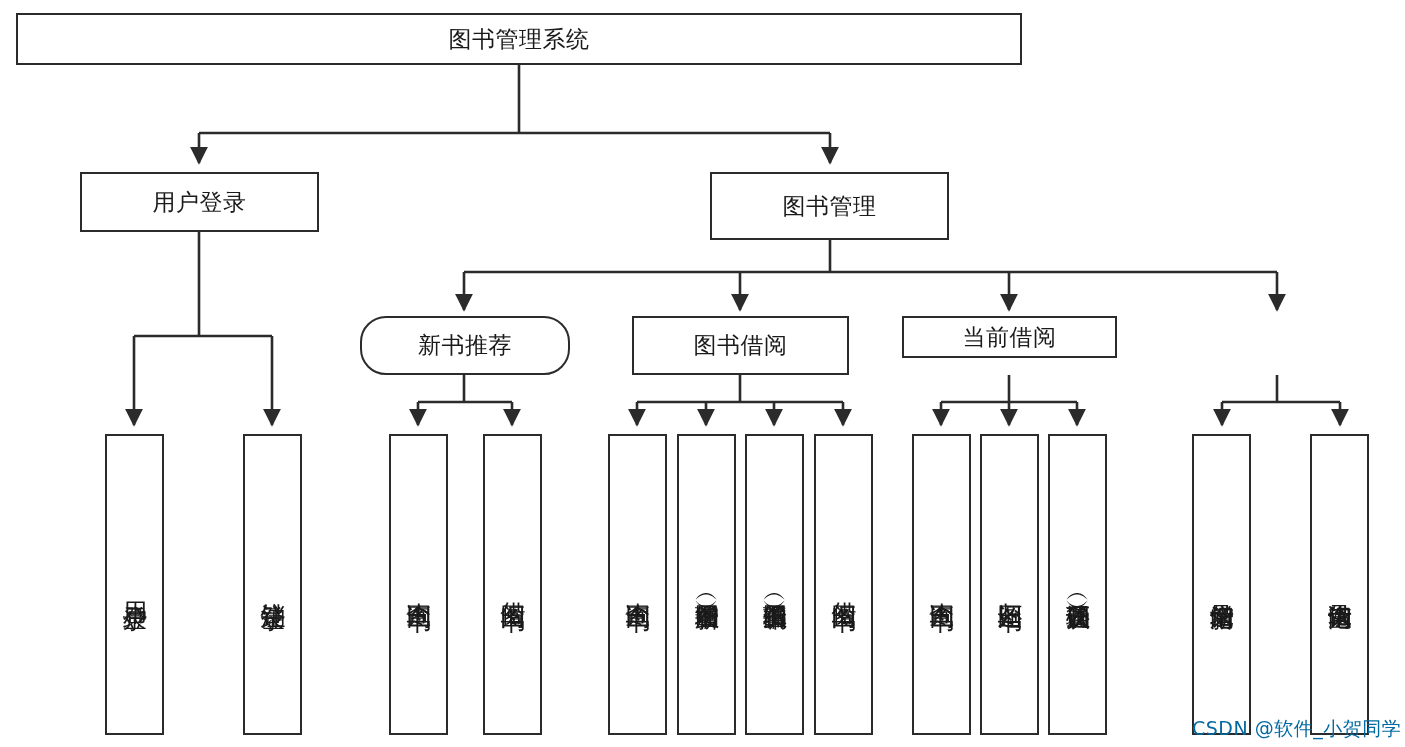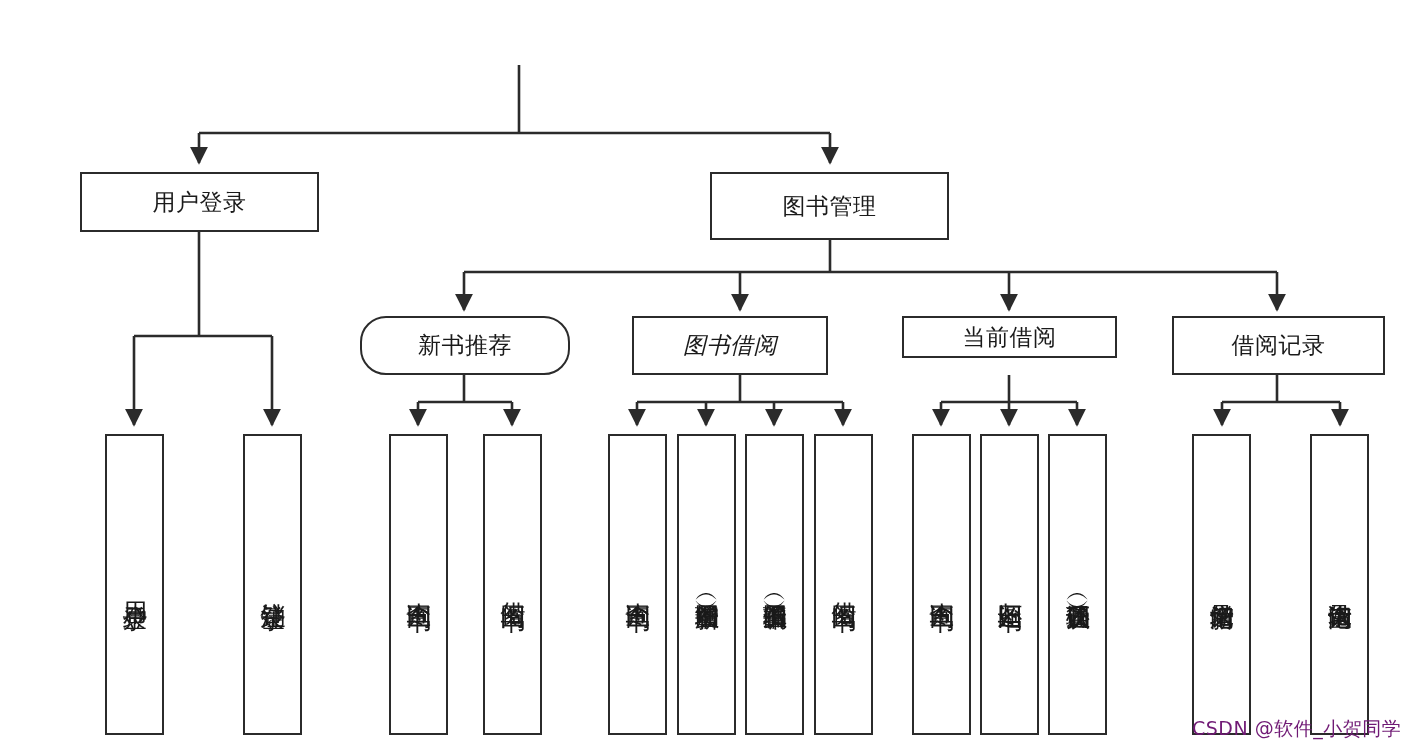--- a/index.html
+++ b/index.html
@@ -46,21 +46,21 @@
     padding-top: 2px;
   }
   .node-v-long {
     font-size: 24px;
     line-height: 1.05;
     letter-spacing: 0px;
   }
   .watermark {
     position: absolute;
     font-size: 19px;
-    color: #701a75;
+    color: #0369a1;
     white-space: nowrap;
     letter-spacing: 0.5px;
     pointer-events: none;
   }
   svg.lines {
     position: absolute;
     left: 0;
     top: 0;
     width: 1405px;
     height: 747px;
@@ -119,32 +119,32 @@
     <path class="ln" d="M 941 402 L 941 425" marker-end="url(#arr)"></path>
     <path class="ln" d="M 1009 402 L 1009 425" marker-end="url(#arr)"></path>
     <path class="ln" d="M 1077 402 L 1077 425" marker-end="url(#arr)"></path>
 
     <path class="ln" d="M 1277 375 L 1277 402"></path>
     <path class="ln" d="M 1222 402 L 1340 402"></path>
     <path class="ln" d="M 1222 402 L 1222 425" marker-end="url(#arr)"></path>
     <path class="ln" d="M 1340 402 L 1340 425" marker-end="url(#arr)"></path>
   </svg>
 
+  <div class="node-box node-h" style="left:16px; top:13px; width:1006px; height:52px;">图书管理系统</div>
 
   <div class="node-box node-h" style="left:80px; top:172px; width:239px; height:60px;">用户登录</div>
 
   <div class="node-box node-h" style="left:710px; top:172px; width:239px; height:68px;">图书管理</div>
 
   <div class="node-box node-h" style="left:360px; top:316px; width:210px; height:59px;border-radius:26px;">新书推荐</div>
 
-  <div class="node-box node-h" style="left:632px; top:316px; width:196px; height:59px;font-style:italic;">图书借阅</div>
+  <div class="node-box node-h" style="left:632px; top:316px; width:217px; height:59px;">图书借阅</div>
 
   <div class="node-box node-h" style="left:902px; top:316px; width:215px; height:42px;">当前借阅</div>
 
-  <div class="node-box node-h" style="left:1172px; top:316px; width:213px; height:59px;">借阅记录</div>
 
   <div class="node-box node-v" style="left:105px; top:434px; width:59px; height:301px;">用户登录</div>
 
   <div class="node-box node-v" style="left:243px; top:434px; width:59px; height:301px;">注销登录</div>
 
   <div class="node-box node-v" style="left:389px; top:434px; width:59px; height:301px;">查询图书</div>
 
   <div class="node-box node-v" style="left:483px; top:434px; width:59px; height:301px;">借阅图书</div>
 
   <div class="node-box node-v" style="left:608px; top:434px; width:59px; height:301px;">查询图书</div>

